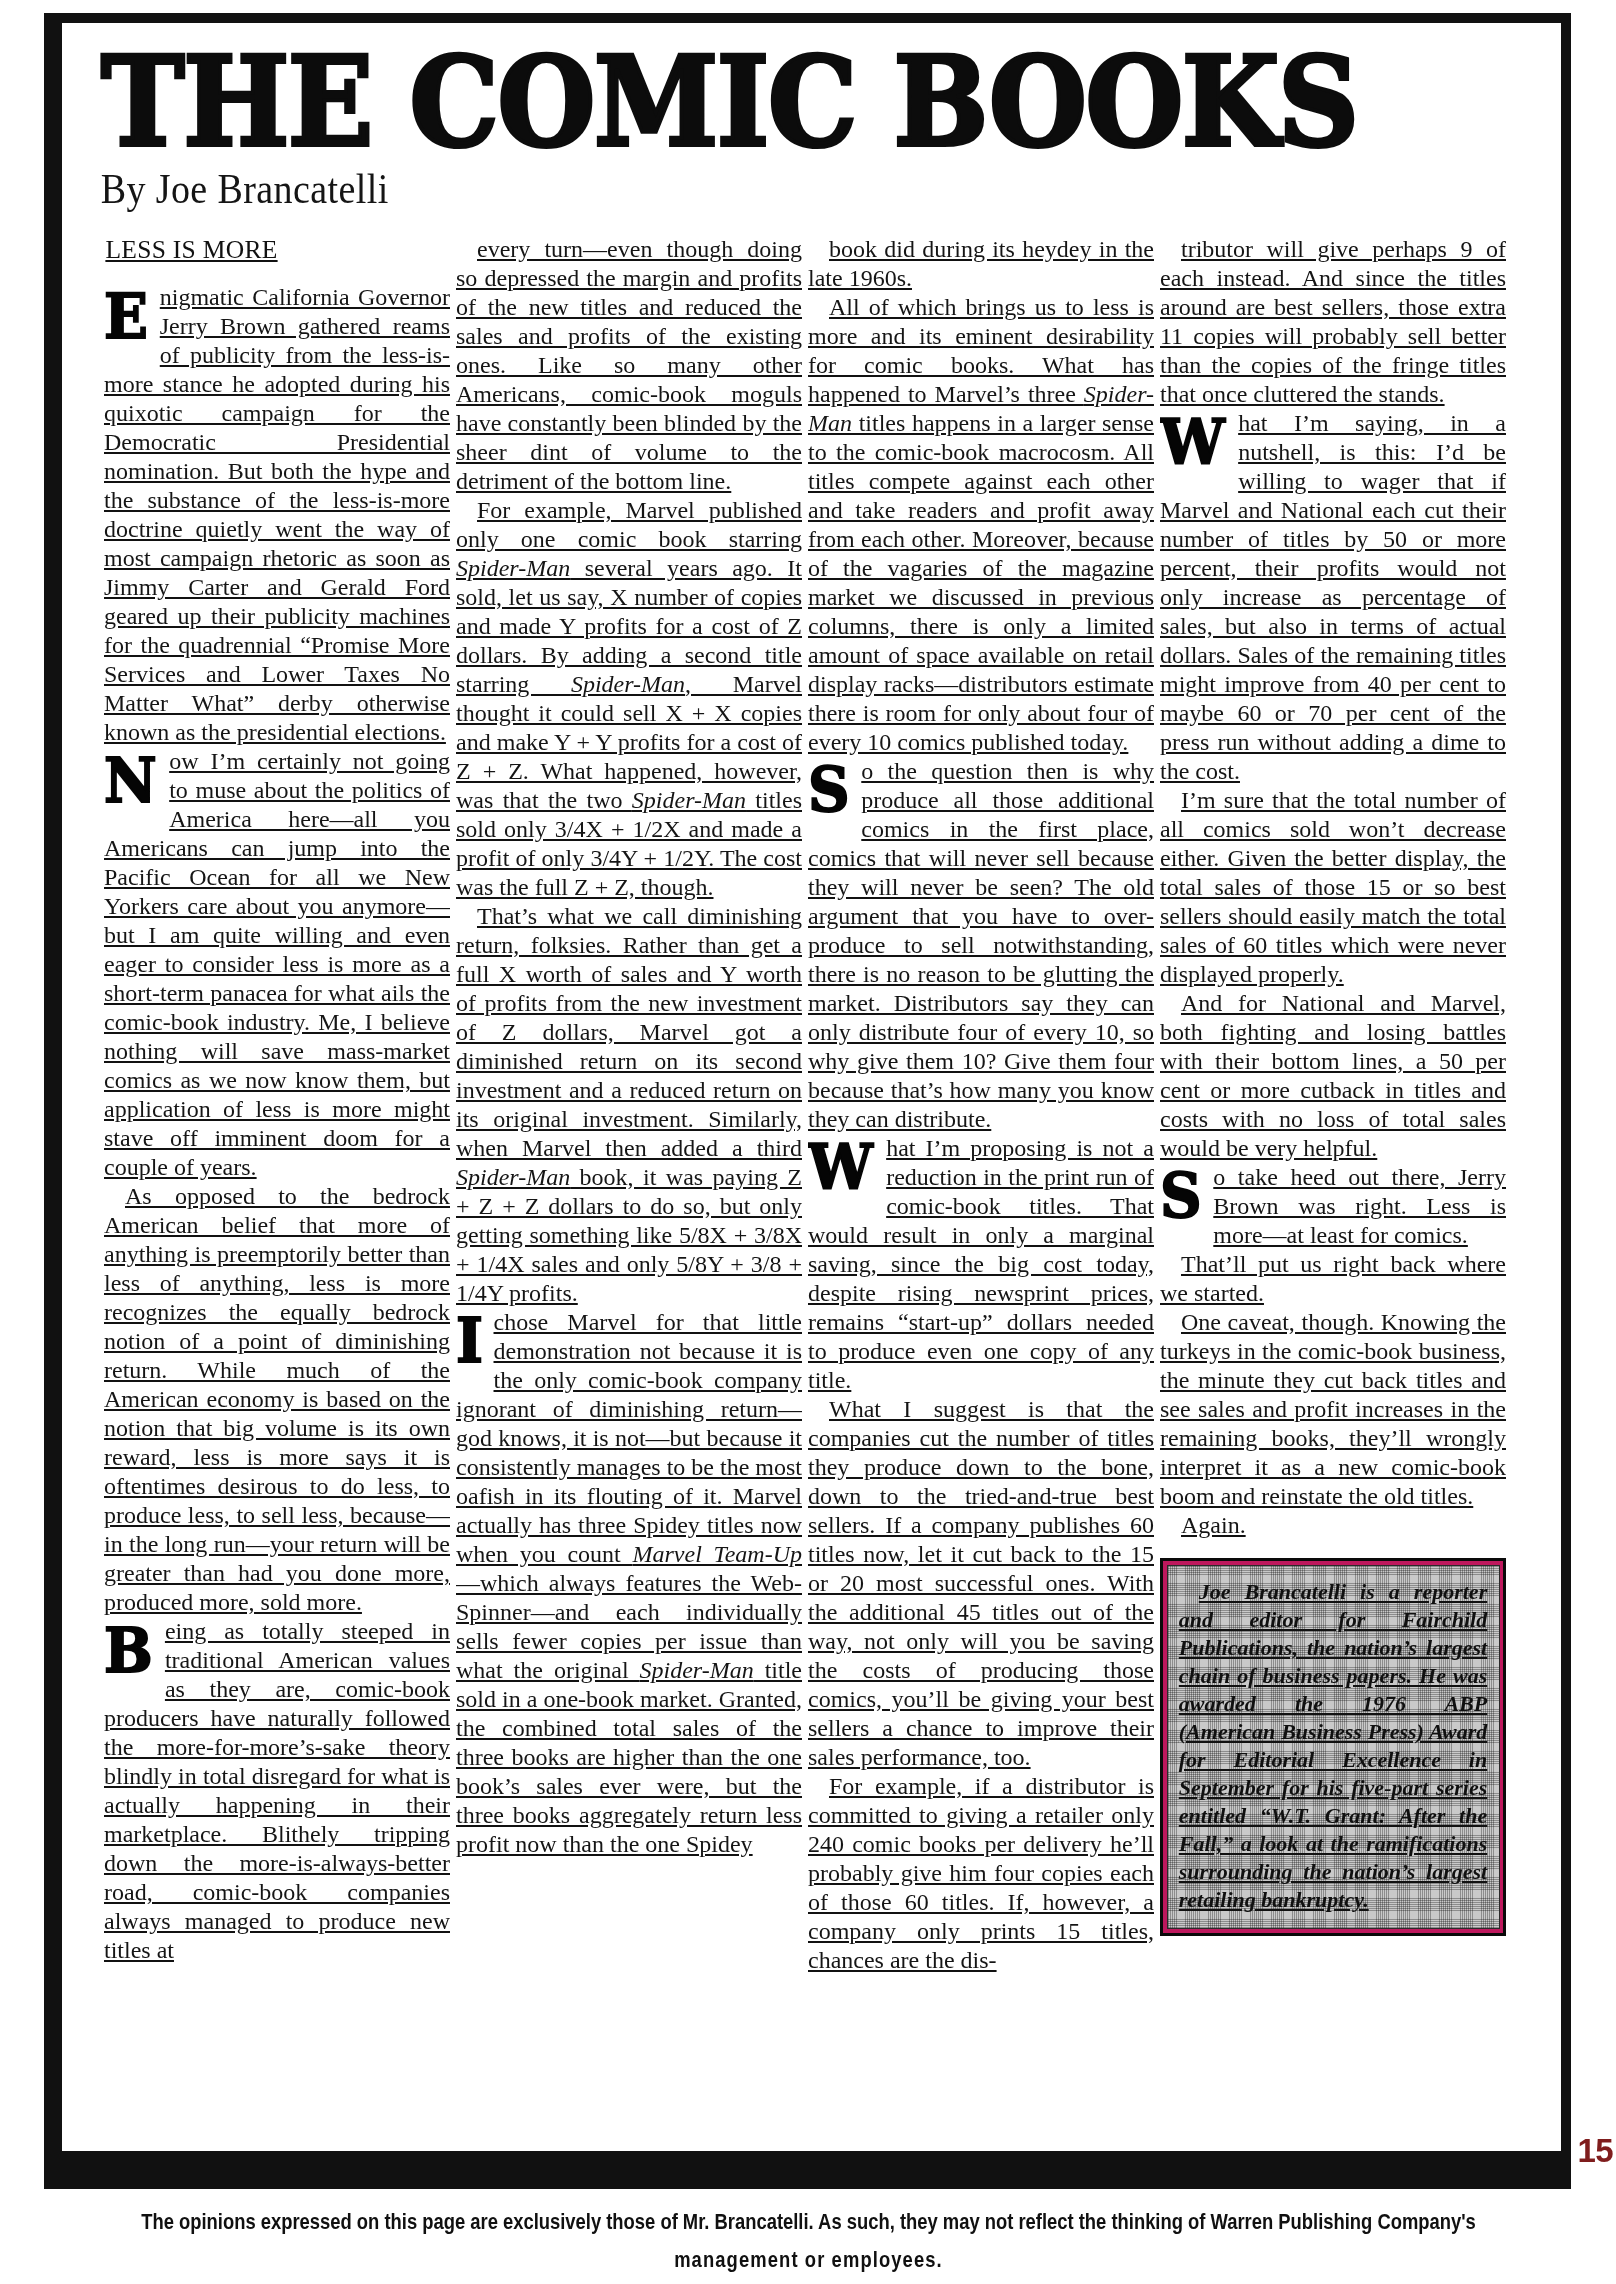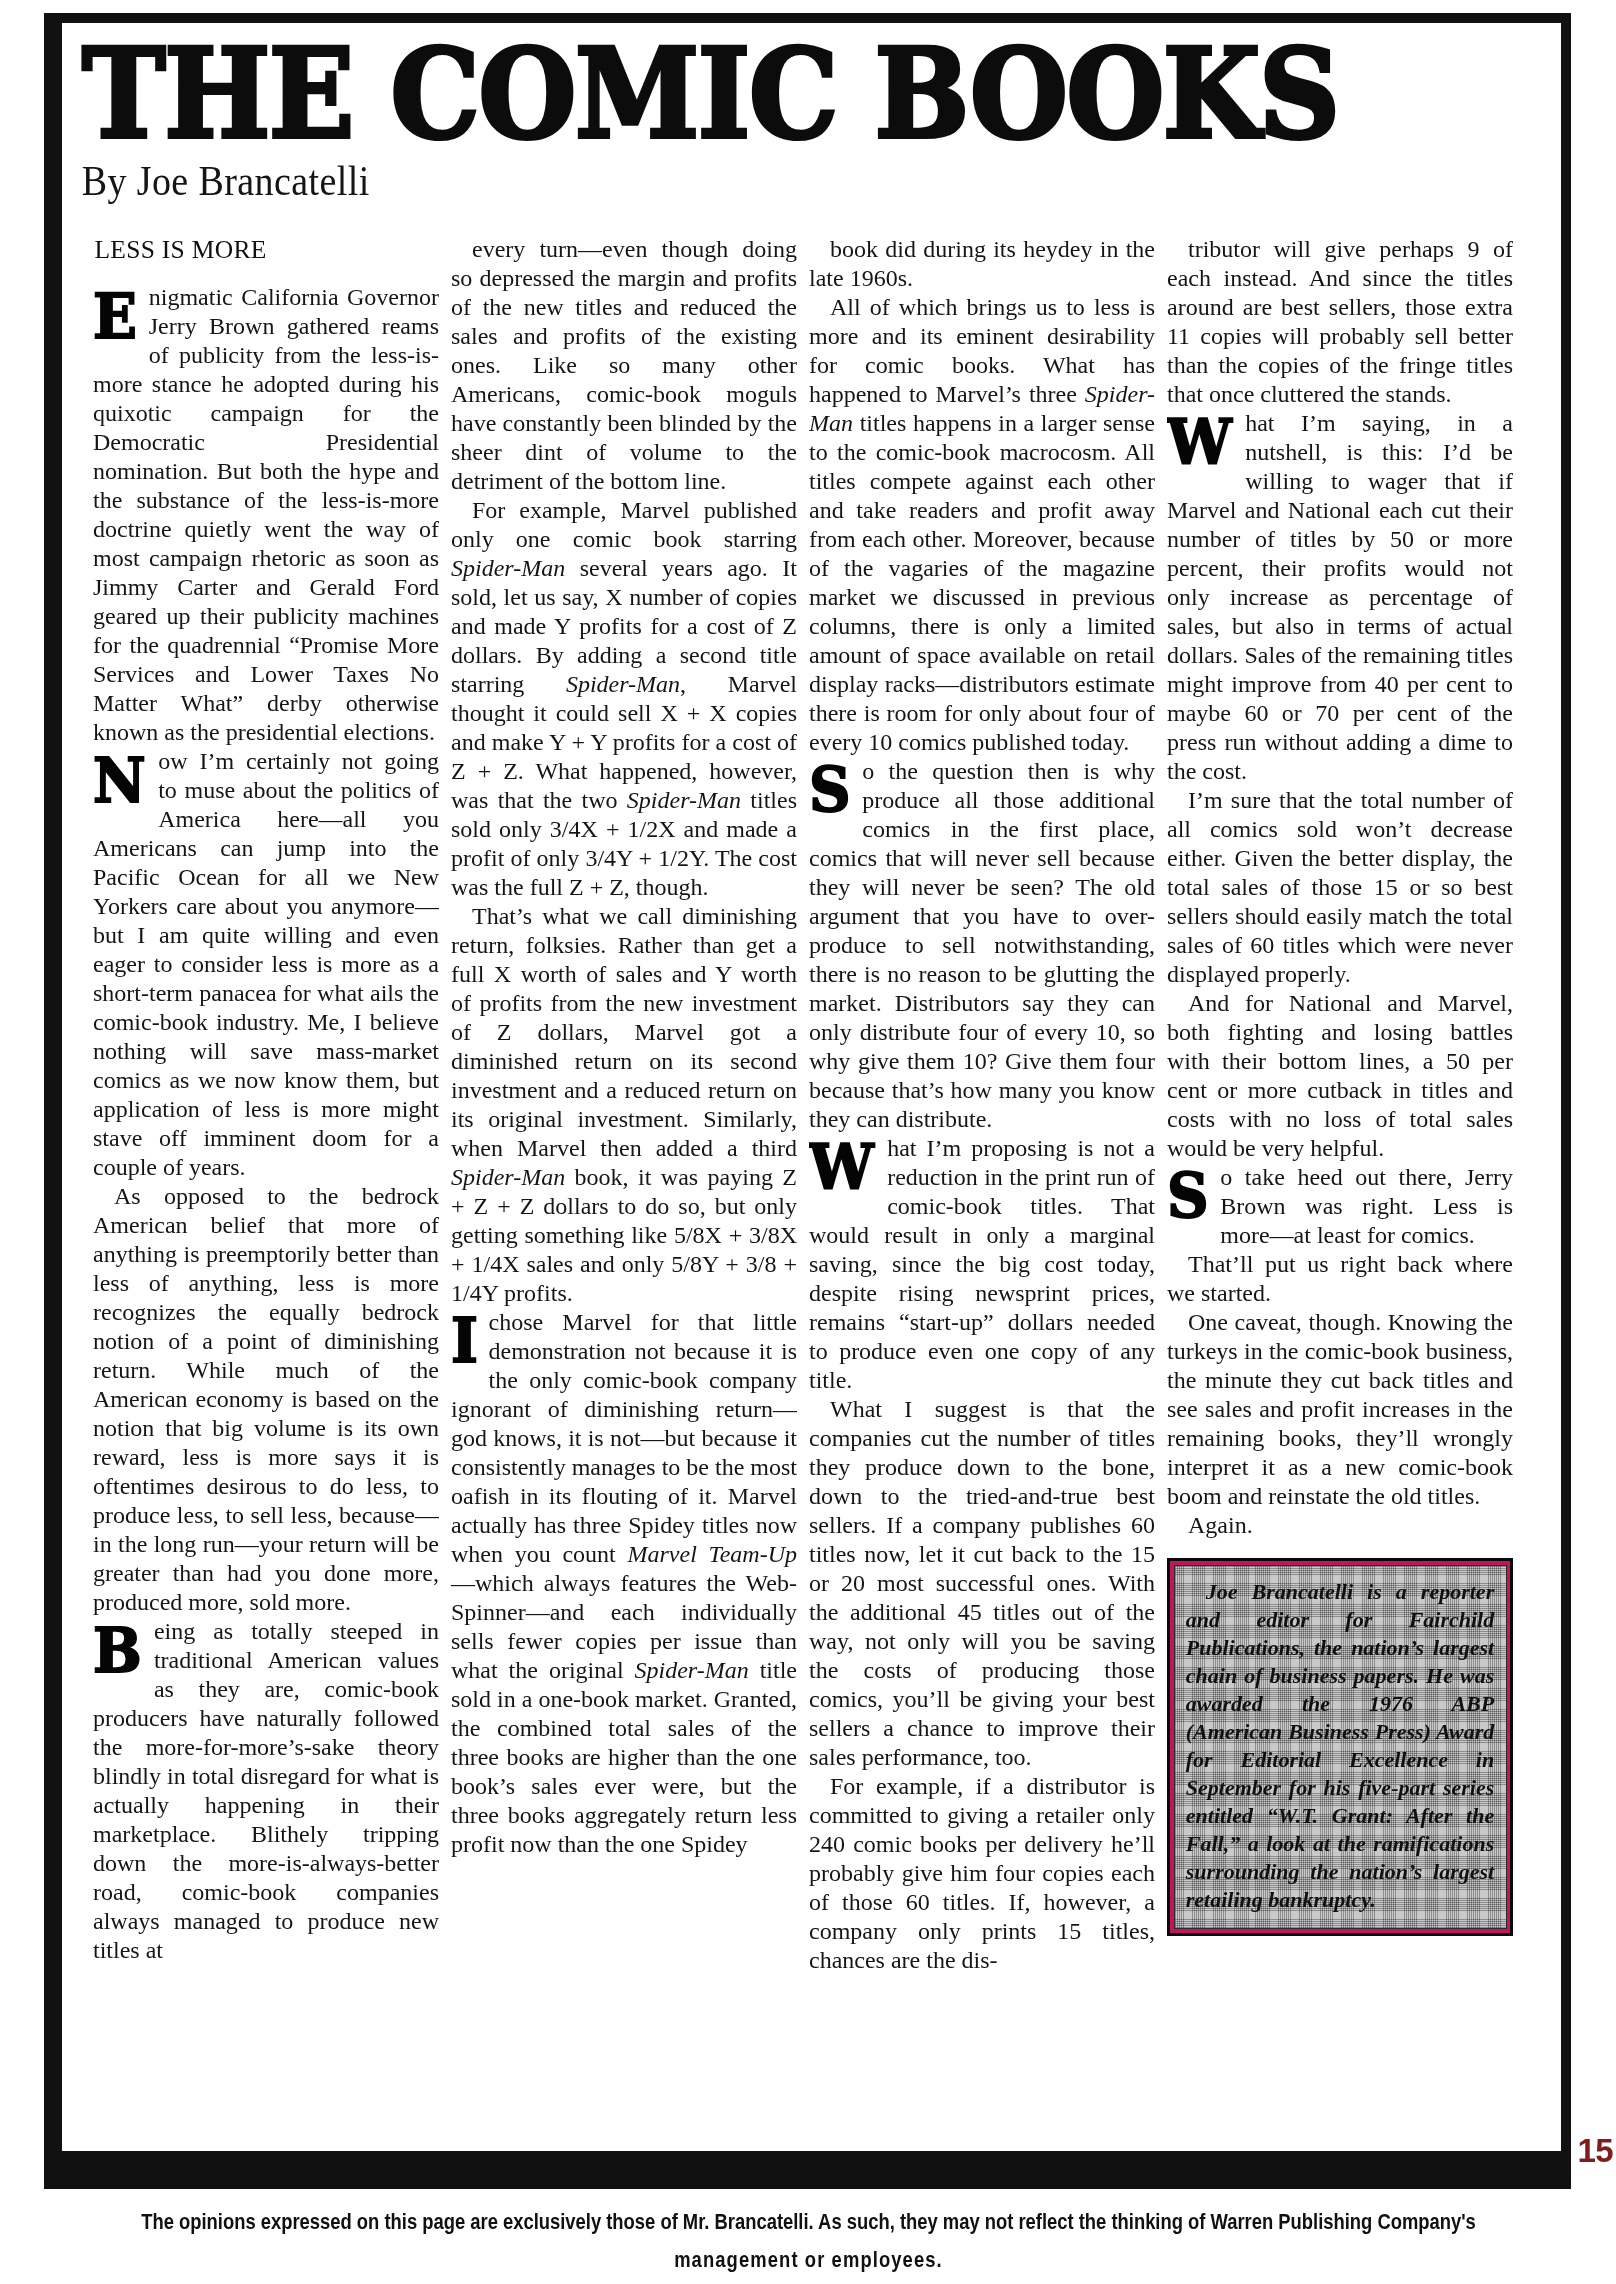--- a/index.html
+++ b/index.html
@@ -28,21 +28,22 @@
     border-top: 10px solid #111;
     border-bottom: 38px solid #111;
     box-sizing: border-box;
     background: #fff;
   }
   .page-inner {
     position: relative;
     width: 100%;
     height: 100%;
     box-sizing: border-box;
-    padding: 7px;
+    padding: 15px;
+    margin-left: 11px;
   }
 
   
   .masthead {
     padding: 10px 0 0 12.7px;
   }
   .masthead-title {
     font-family: "DejaVu Serif", serif;
     font-weight: bold;
     font-size: 106px;
@@ -65,21 +66,22 @@
   }
 
   
   .columns {
     position: absolute;
     left: 31px;
     top: 212px;
     width: 1443px;
     height: 1903px;
     display: flex;
-    gap: 12px;
+    gap: 6px;
+    text-decoration: underline;
   }
   .col {
     width: 346px;
     position: relative;
     overflow: hidden;
   }
 
   .kicker {
     font-size: 25.5px;
     letter-spacing: 0.3px;

